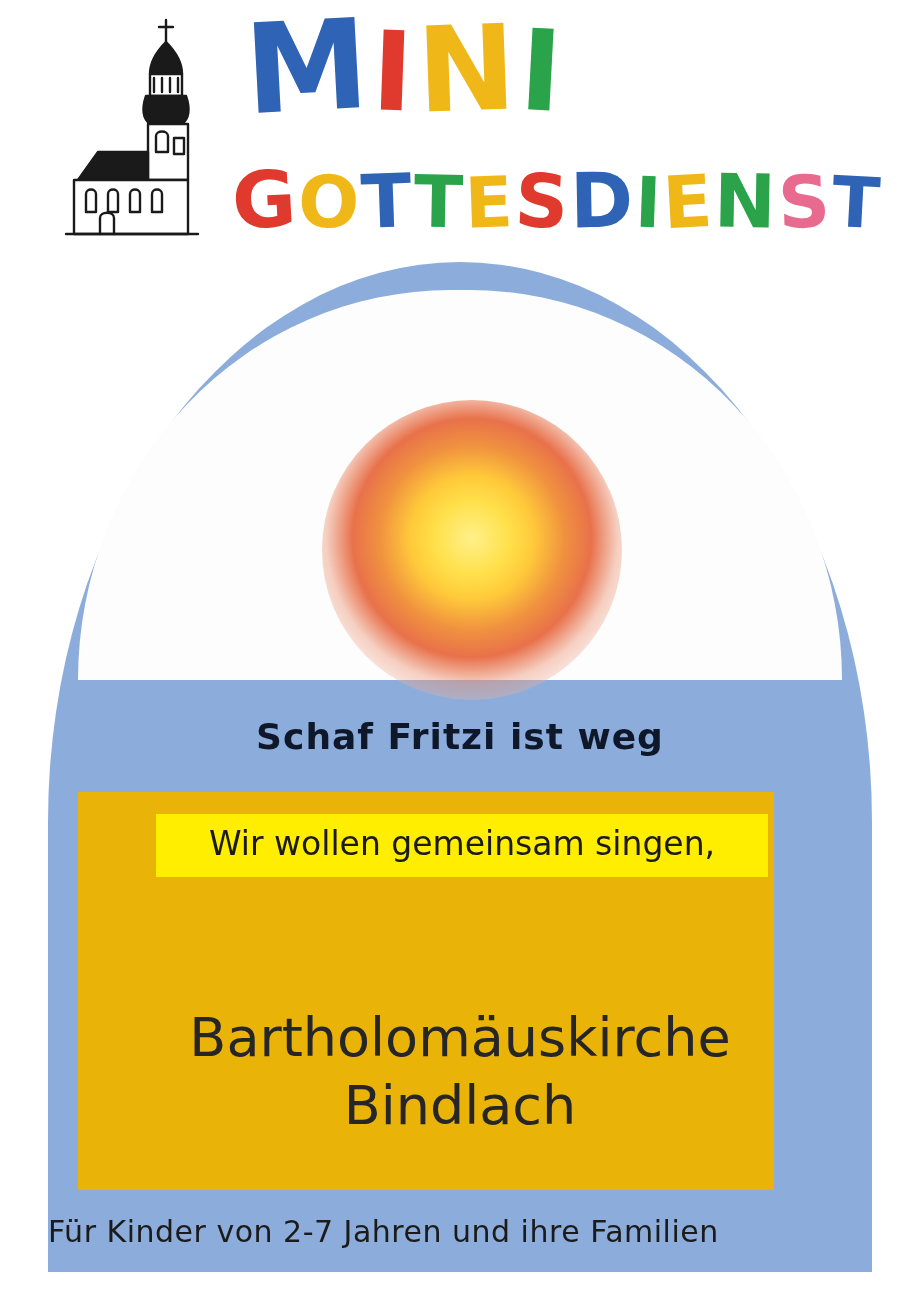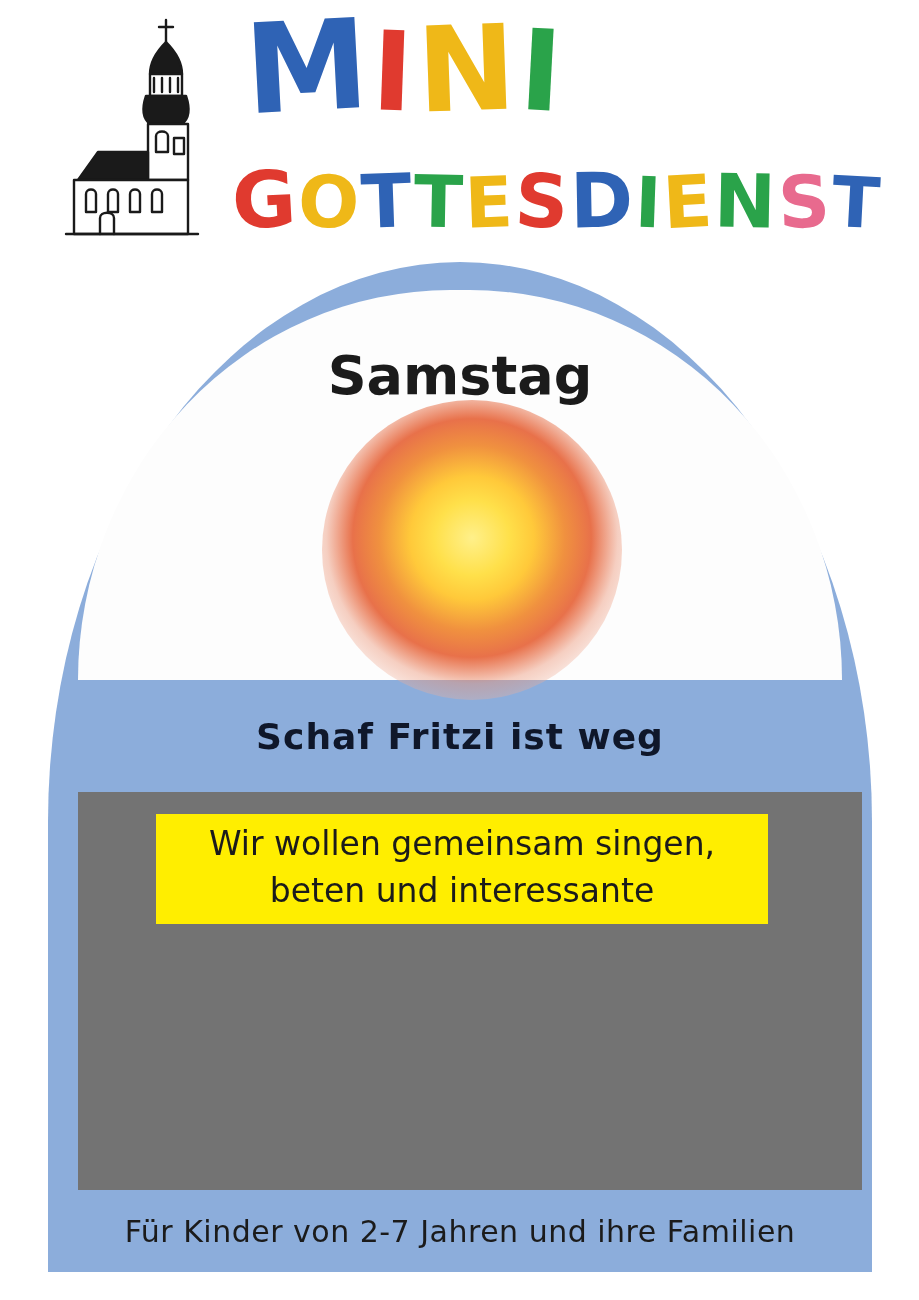--- a/index.html
+++ b/index.html
@@ -132,23 +132,23 @@
     font-size: 36px;
     letter-spacing: 1px;
     color: #0f172a;
   }
 
   
   .panel-white {
     position: absolute;
     left: 30px;
     top: 530px;
-    width: 784px;
+    width: 696px;
     height: 398px;
-    background: #737373;
+    background: #eab308;
   }
 
   .highlight {
     position: absolute;
     left: 78px;
     top: 22px;
     width: 612px;
     padding: 6px 8px 10px 8px;
     background: #ffee00;
     text-align: center;
@@ -172,21 +172,21 @@
   }
 
   .footer-line {
     position: absolute;
     left: 0;
     top: 928px;
     width: 824px;
     height: 82px;
     display: flex;
     align-items: center;
-    justify-content: center;
+    justify-content: flex-start;
   }
   .footer-line .txt {
     font-family: "DejaVu Sans", sans-serif;
     font-size: 30px;
     font-weight: normal;
     letter-spacing: 0.5px;
     color: #1b1b1b;
   }
 </style>
 </head>
@@ -236,31 +236,33 @@
   </div>
 </div>
 
 <div class="arch-wrap">
   <div class="arch-outer"></div>
   <div class="arch-inner-top">
     <div class="sun"></div>
   </div>
 
   <div class="date-block">
-    <div>Samstag</div>
   </div>
 
   <div class="band-subtitle">
     <div class="txt">Schaf Fritzi ist weg</div>
   </div>
 
   <div class="panel-white">
     <div class="highlight">
       <div>Wir wollen gemeinsam singen,</div>
-      <div>beten und interessante</div>
     </div>
 
+    <div class="place">
+      <div>Bartholomäuskirche</div>
+      <div>Bindlach</div>
+    </div>
   </div>
 
   <div class="footer-line">
     <div class="txt">Für Kinder von 2-7 Jahren und ihre Familien</div>
   </div>
 </div>
 
 </body></html>

